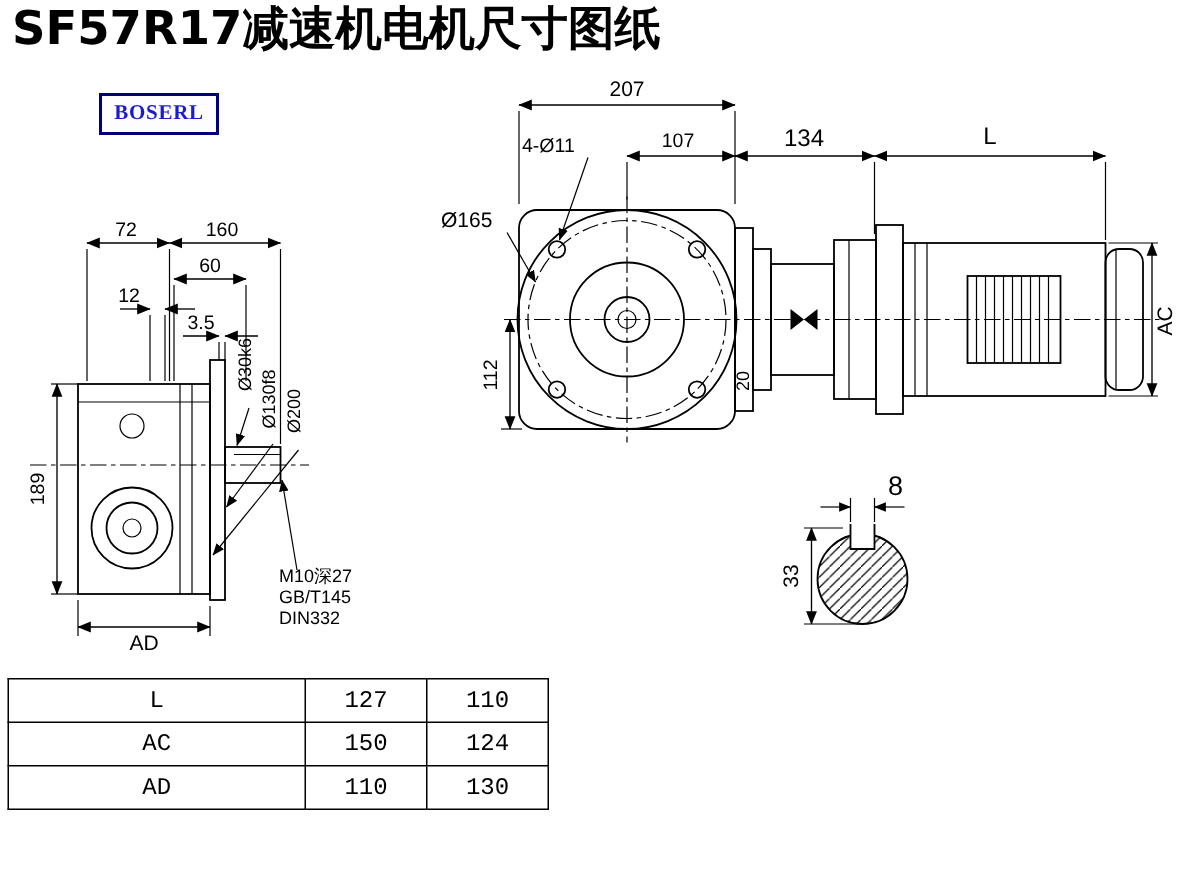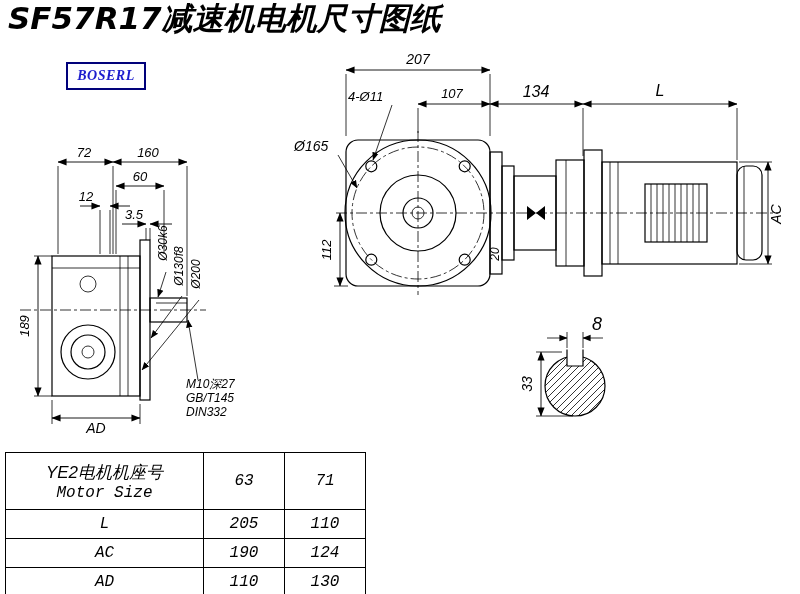--- a/index.html
+++ b/index.html
@@ -1,17 +1,17 @@
 <!DOCTYPE html>
 <html><head>
 <meta charset="utf-8">
 <style>
   html,body{margin:0;padding:0;background:#fff;}
   .stage{position:relative;width:800px;height:594px;background:#fff;overflow:hidden;
-         font-family:"Liberation Sans","DejaVu Sans",sans-serif;color:#000;font-style:italic;}
+         font-family:"Liberation Sans","DejaVu Sans",sans-serif;color:#000;}
   .title{position:absolute;left:8px;top:-2px;font-size:31px;font-weight:bold;
          font-family:"DejaVu Sans","Liberation Sans",sans-serif;white-space:nowrap;}
   .logo{position:absolute;left:66px;top:62px;width:76px;height:24px;border:2px solid #00007a;
         display:flex;align-items:center;justify-content:center;background:#fdfdff;}
   .logo span{font-size:14px;font-weight:bold;color:#1c1ccd;letter-spacing:.5px;
         font-family:"Liberation Serif","DejaVu Serif",serif;}
   svg{position:absolute;left:0;top:0;}
   svg text{font-family:"Liberation Sans","DejaVu Sans",sans-serif;fill:#000;}
   .t12{font-size:12px}.t13{font-size:13px}.t14{font-size:14px}.t16{font-size:16px}.t18{font-size:18px}
   .ln{stroke:#000;stroke-width:1.2;fill:none;stroke-linecap:square;}
@@ -191,36 +191,28 @@
     </g>
   </svg>
 
   <table class="dim-table">
     <colgroup>
         <col style="width:198px">
         <col style="width:81px">
         <col style="width:81px">
       </colgroup>
     <tbody>
-      <tr class="hdr">
-        <td>
-          <div class="cn">YE2电机机座号</div>
-          <div class="mono">Motor Size</div>
-        </td>
-        <td class="mono">63</td>
-        <td class="mono">71</td>
-      </tr>
       <tr>
         <td class="mono">L</td>
-        <td class="mono">205</td>
+        <td class="mono">127</td>
         <td class="mono">110</td>
       </tr>
       <tr>
         <td class="mono">AC</td>
-        <td class="mono">190</td>
+        <td class="mono">150</td>
         <td class="mono">124</td>
       </tr>
       <tr>
         <td class="mono">AD</td>
         <td class="mono">110</td>
         <td class="mono">130</td>
       </tr>
     </tbody>
   </table>
 

